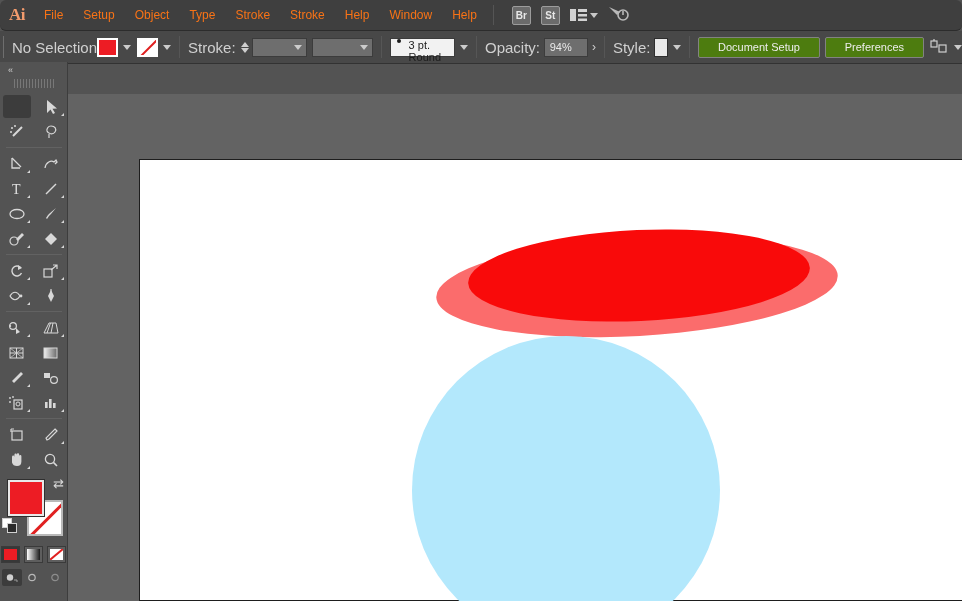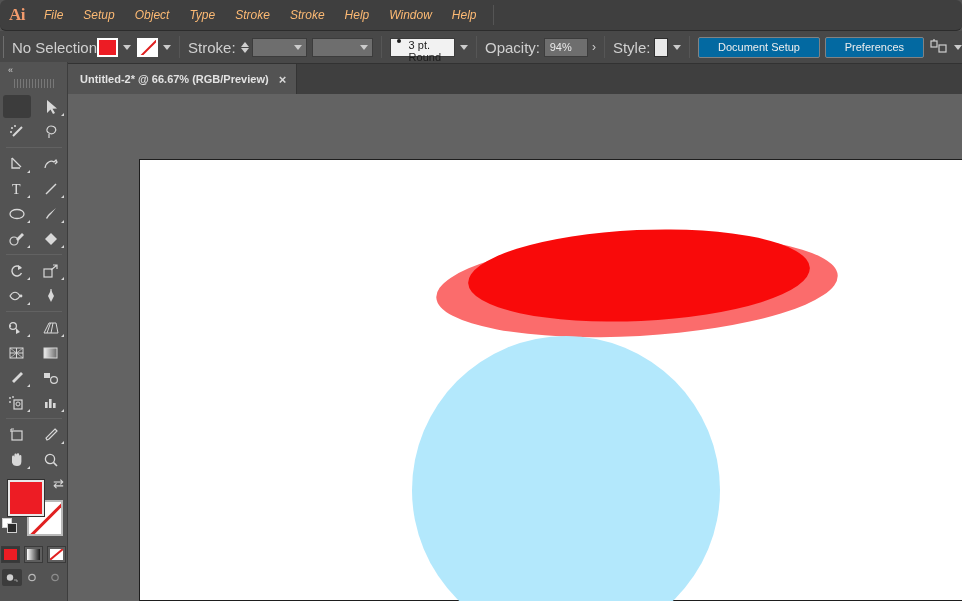--- a/index.html
+++ b/index.html
@@ -23,23 +23,22 @@
   .ai-logo {
     width: 34px; height: 31px;
     display: flex; align-items: center; justify-content: center;
     color: #f29b6d; font-size: 17px; font-weight: bold;
     font-family: "Liberation Serif", serif;
     letter-spacing: -0.5px;
   }
   .menu-item {
     padding: 0 10px; height: 31px;
     display: flex; align-items: center;
-    color: #fdba74; font-size: 12px;
+    color: #f97316; font-size: 12px;
     cursor: default;
-    font-style: italic;
   }
   .menubar-sep { width: 1px; height: 20px; background: #555; margin: 0 6px; }
   .mb-right { display: flex; align-items: center; margin-left: 12px; gap: 10px; }
   .badge-btn {
     width: 19px; height: 19px;
     border: 1px solid #9c9c9c; border-radius: 2px;
     background: #6b6b6b;
     color: #e8e8e8; font-size: 10px; font-weight: bold;
     display: flex; align-items: center; justify-content: center;
   }
@@ -101,21 +100,21 @@
   .brush-dot { width: 4px; height: 4px; border-radius: 50%; background: #1c1c1c; flex: 0 0 auto; }
   .opacity-field {
     width: 66px; height: 19px; background: #6e6e6e; border: 1px solid #3c3c3c;
     display: flex; align-items: center; padding: 0 5px;
     color: #eaeaea; font-size: 11px;
   }
   .rt-arrow { color: #cfcfcf; font-size: 12px; margin-left: 4px; }
   .style-swatch { width: 22px; height: 19px; background: #e9e9e9; border: 1px solid #2e2e2e; }
   .cb-button {
     height: 21px; padding: 0 19px;
-    background: #0369a1; border: 1px solid #828282; border-radius: 2px;
+    background: #4d7c0f; border: 1px solid #828282; border-radius: 2px;
     color: #ededed; font-size: 11px;
     display: flex; align-items: center; white-space: nowrap;
   }
 
   
   .tabbar {
     position: absolute; left: 68px; top: 64px; width: 894px; height: 30px;
     background: #3f3f3f; display: flex; align-items: flex-end;
   }
   .doc-tab {
@@ -236,20 +235,40 @@
     <div class="menu-item">File</div>
     <div class="menu-item">Setup</div>
     <div class="menu-item">Object</div>
     <div class="menu-item">Type</div>
     <div class="menu-item">Stroke</div>
     <div class="menu-item">Stroke</div>
     <div class="menu-item">Help</div>
     <div class="menu-item">Window</div>
     <div class="menu-item">Help</div>
     <div class="menubar-sep"></div>
+    <div class="mb-right">
+      <div class="badge-btn">Br</div>
+      <div class="badge-btn">St</div>
+      <div class="arrange-ico">
+        <svg width="17" height="14" viewBox="0 0 17 14">
+          <rect x="0" y="1" width="6" height="12" fill="#d2d2d2"></rect>
+          <rect x="8" y="1" width="9" height="3" fill="#d2d2d2"></rect>
+          <rect x="8" y="6" width="9" height="2.5" fill="#d2d2d2"></rect>
+          <rect x="8" y="10.5" width="9" height="2.5" fill="#d2d2d2"></rect>
+        </svg>
+        <span class="chev"></span>
+      </div>
+      <div class="search-ico">
+        <svg width="22" height="18" viewBox="0 0 22 18">
+          <path d="M1 3 L12 8 L9 11 Z" fill="#cfcfcf"></path>
+          <circle cx="15" cy="11" r="5" fill="none" stroke="#cfcfcf" stroke-width="1.6"></circle>
+          <line x1="15" y1="7" x2="15" y2="11" stroke="#cfcfcf" stroke-width="1.6"></line>
+        </svg>
+      </div>
+    </div>
   </div>
 
   <div class="controlbar">
     <div class="grip"></div>
     <div class="cb-label" style="width:92px">No Selection</div>
 
     <div class="ctrl-group">
       <span class="swatch-box fill-red"></span>
       <span class="mini-chev"></span>
     </div>
@@ -311,26 +330,20 @@
     <div class="ctrl-group">
       <svg width="19" height="16" viewBox="0 0 19 16">
         <rect x="1" y="2" width="6" height="6" fill="none" stroke="#d0d0d0" stroke-width="1.2"></rect>
         <rect x="9" y="6" width="7" height="7" fill="none" stroke="#d0d0d0" stroke-width="1.2"></rect>
         <line x1="4" y1="0" x2="4" y2="2" stroke="#d0d0d0" stroke-width="1.2"></line>
       </svg>
       <span class="mini-chev"></span>
     </div>
   </div>
 
-  <div class="tabbar">
-    <div class="doc-tab">
-      <span>Untitled-2* @ 66.67% (RGB/Preview)</span>
-      <span class="tab-close">×</span>
-    </div>
-  </div>
 
   <div class="toolbar">
     <div class="tb-collapse">«</div>
     <div class="tb-grip"></div>
 
     <div class="tool-grid">
 
       <div class="tool active">
         <span class="tool-bg"></span>
         <svg width="16" height="16" viewBox="0 0 16 16">

